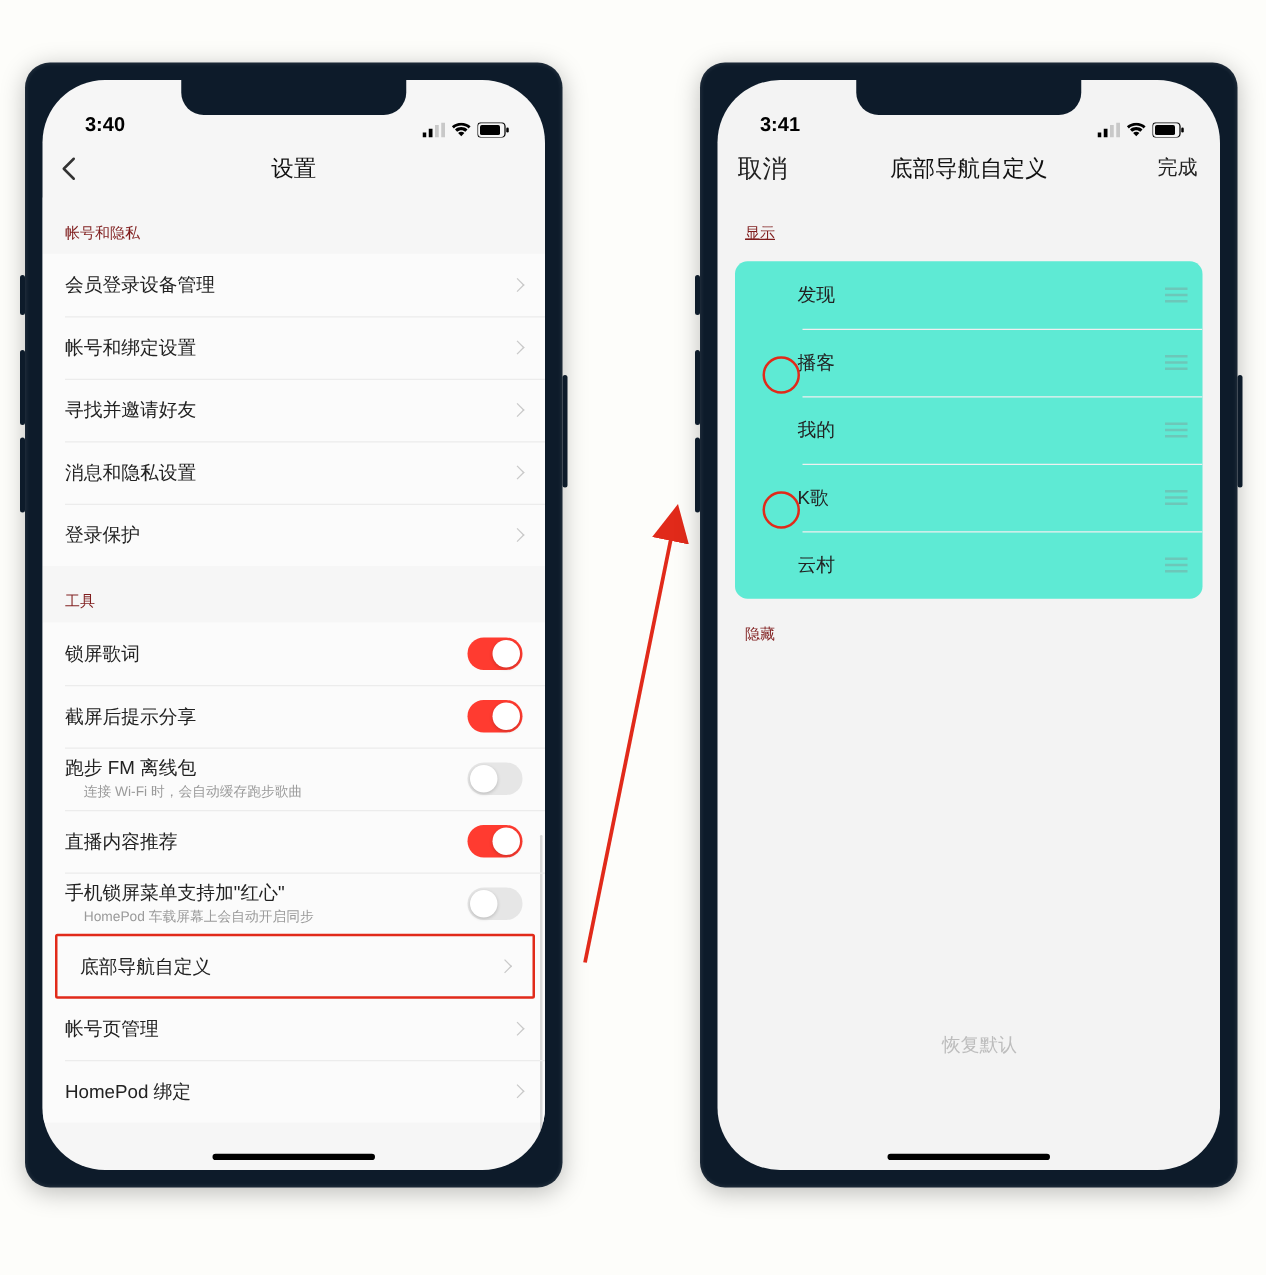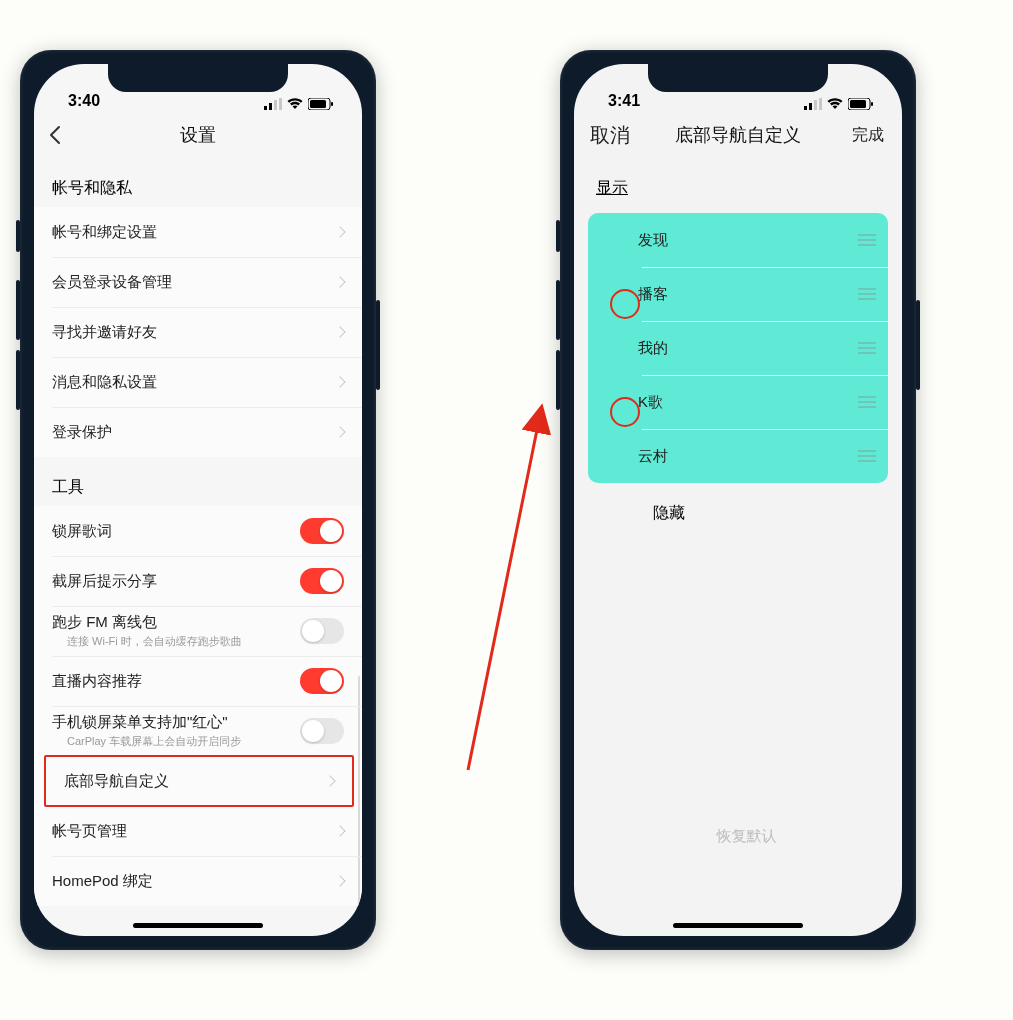--- a/index.html
+++ b/index.html
@@ -13,23 +13,23 @@
   }
   .stage {
     position: relative;
     width: 100%;
     height: 100%;
   }
 
   
   .phone {
     position: absolute;
-    width: 356px;
+    width: 430px;
     height: 900px;
-    border-radius: 31px;
+    border-radius: 20px;
     background: #0d1b2a;
     padding: 14px;
     box-shadow: 0 4px 20px rgba(0,0,0,.25), inset 0 0 4px rgba(255,255,255,.15);
   }
   .phone::before, .phone::after {
     content: "";
     position: absolute;
     background: #0d1b2a;
   }
   .phone .side-btn {
@@ -100,22 +100,22 @@
     color: #222;
   }
   .nav-back {
     position: absolute; left: 14px; top: 50%;
     transform: translateY(-50%);
     width: 20px; height: 20px;
   }
 
   
   .section-title {
-    font-size: 16px;
-    color: #000000;
+    font-size: 12px;
+    color: #7f1d1d;
     padding: 20px 18px 8px 18px;
     background: #f6f6f6;
   }
   .list {
     background: #fbfbfb;
   }
   .row {
     display: flex;
     align-items: center;
     padding: 0 18px;
@@ -288,25 +288,25 @@
           <svg width="14" height="20" viewBox="0 0 12 20">
               <polyline points="10,2 2,10 10,18" fill="none" stroke="#333" stroke-width="2" stroke-linecap="round" stroke-linejoin="round"></polyline>
             </svg>
         </span>
         <span>设置</span>
       </div>
 
       <div class="section-title">帐号和隐私</div>
       <div class="list">
         <div class="row">
+          <span class="label">会员登录设备管理</span>
+          <span class="chevron"></span>
+        </div>
+        <div class="row">
           <span class="label">帐号和绑定设置</span>
-          <span class="chevron"></span>
-        </div>
-        <div class="row">
-          <span class="label">会员登录设备管理</span>
           <span class="chevron"></span>
         </div>
         <div class="row">
           <span class="label">寻找并邀请好友</span>
           <span class="chevron"></span>
         </div>
         <div class="row">
           <span class="label">消息和隐私设置</span>
           <span class="chevron"></span>
         </div>
@@ -332,21 +332,21 @@
           <span class="label">跑步 FM 离线包</span>
           <span class="sub">连接 Wi-Fi 时，会自动缓存跑步歌曲</span>
           <span class="toggle" style="position:absolute; right:18px; top:50%; transform:translateY(-50%);"></span>
         </div>
         <div class="row">
           <span class="label">直播内容推荐</span>
           <span class="toggle on"></span>
         </div>
         <div class="row col2">
           <span class="label">手机锁屏菜单支持加"红心"</span>
-          <span class="sub">CarPlay 车载屏幕上会自动开启同步</span>
+          <span class="sub">HomePod 车载屏幕上会自动开启同步</span>
           <span class="toggle" style="position:absolute; right:18px; top:50%; transform:translateY(-50%);"></span>
         </div>
 
         <div class="highlight-box">
           <div class="row" style="height:48px;">
             <span class="label">底部导航自定义</span>
             <span class="chevron"></span>
           </div>
         </div>
 
@@ -466,21 +466,21 @@
           <span class="remove-slot"></span>
           <span class="elabel">云村</span>
           <span class="grip">
               <span></span>
               <span></span>
               <span></span>
             </span>
         </div>
       </div>
 
-      <div class="section-title" style="background:transparent; padding-left:32px;margin-left:47px;">隐藏</div>
+      <div class="section-title" style="background:transparent; padding-left:22px;">隐藏</div>
 
       <div class="restore">恢复默认</div>
 
       <div class="home-indicator"></div>
     </div>
   </div>
 
 </div>
 
 </body></html>

